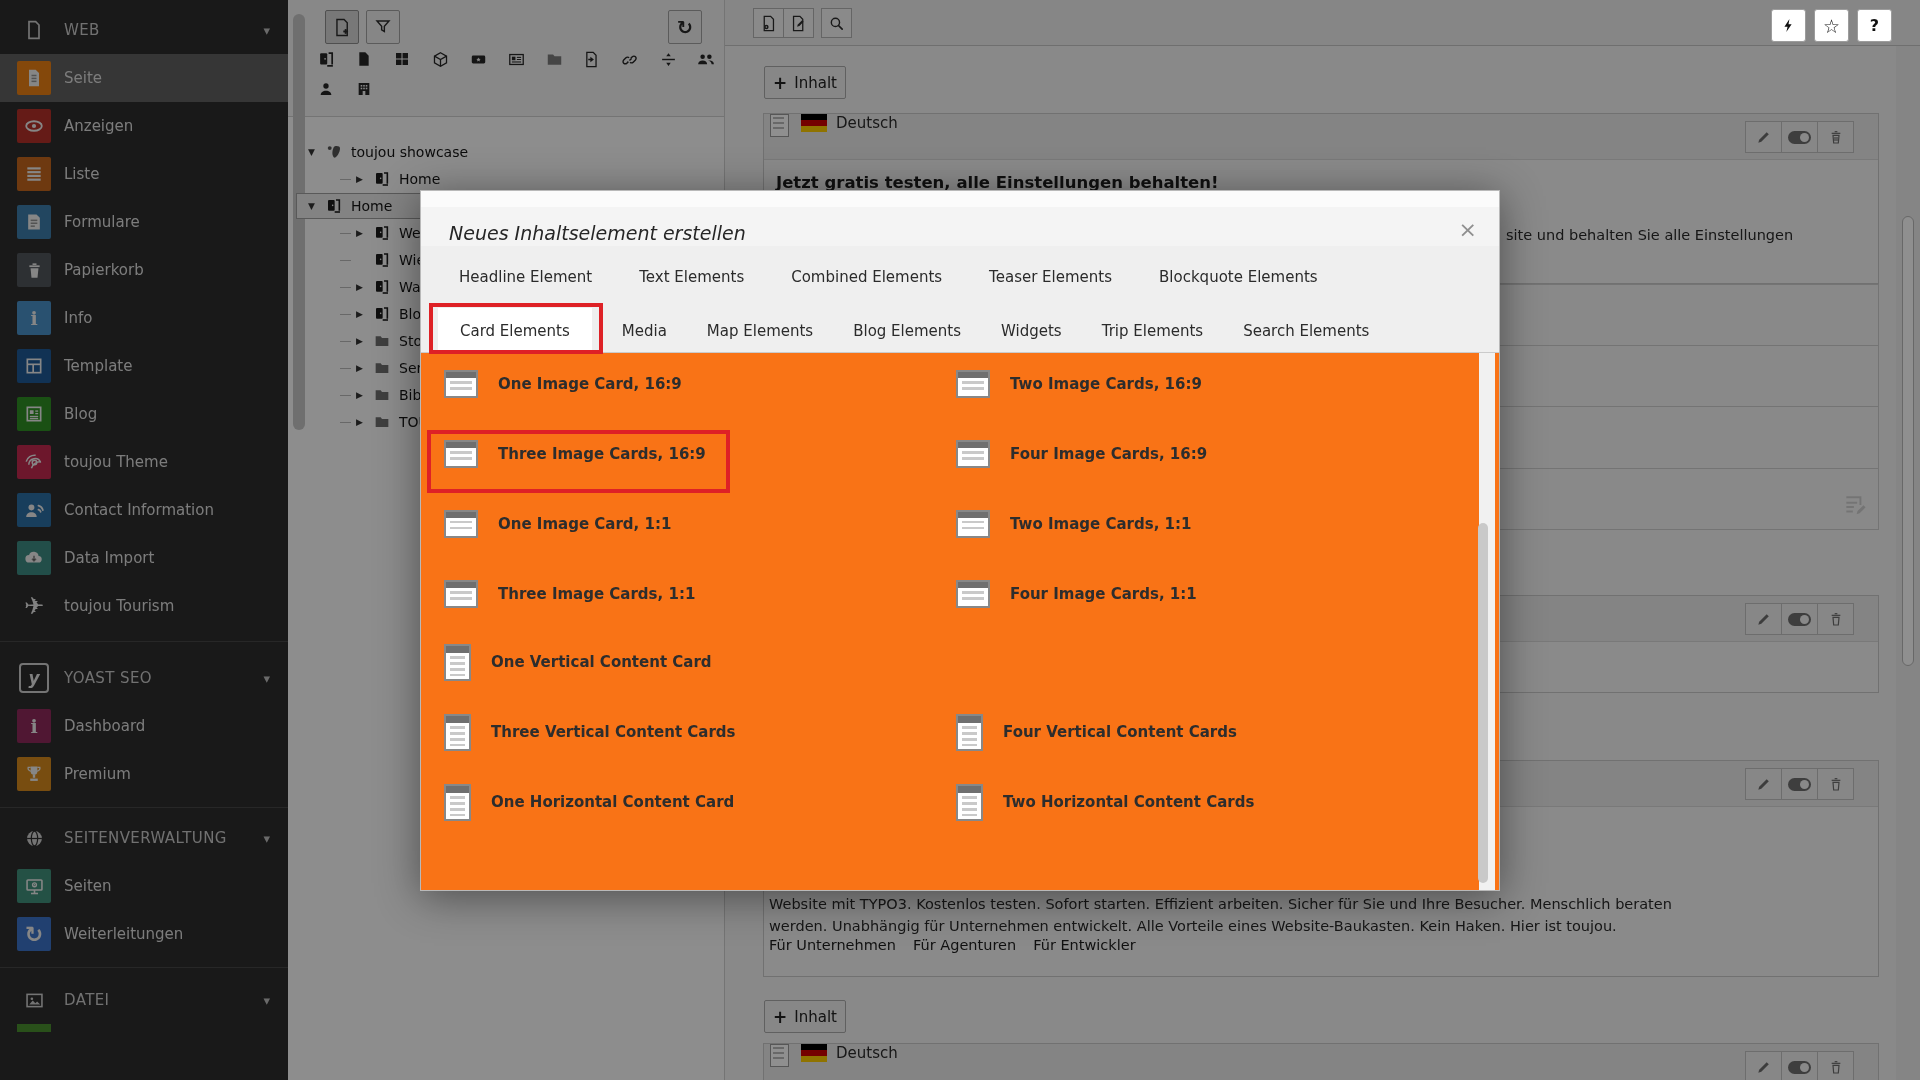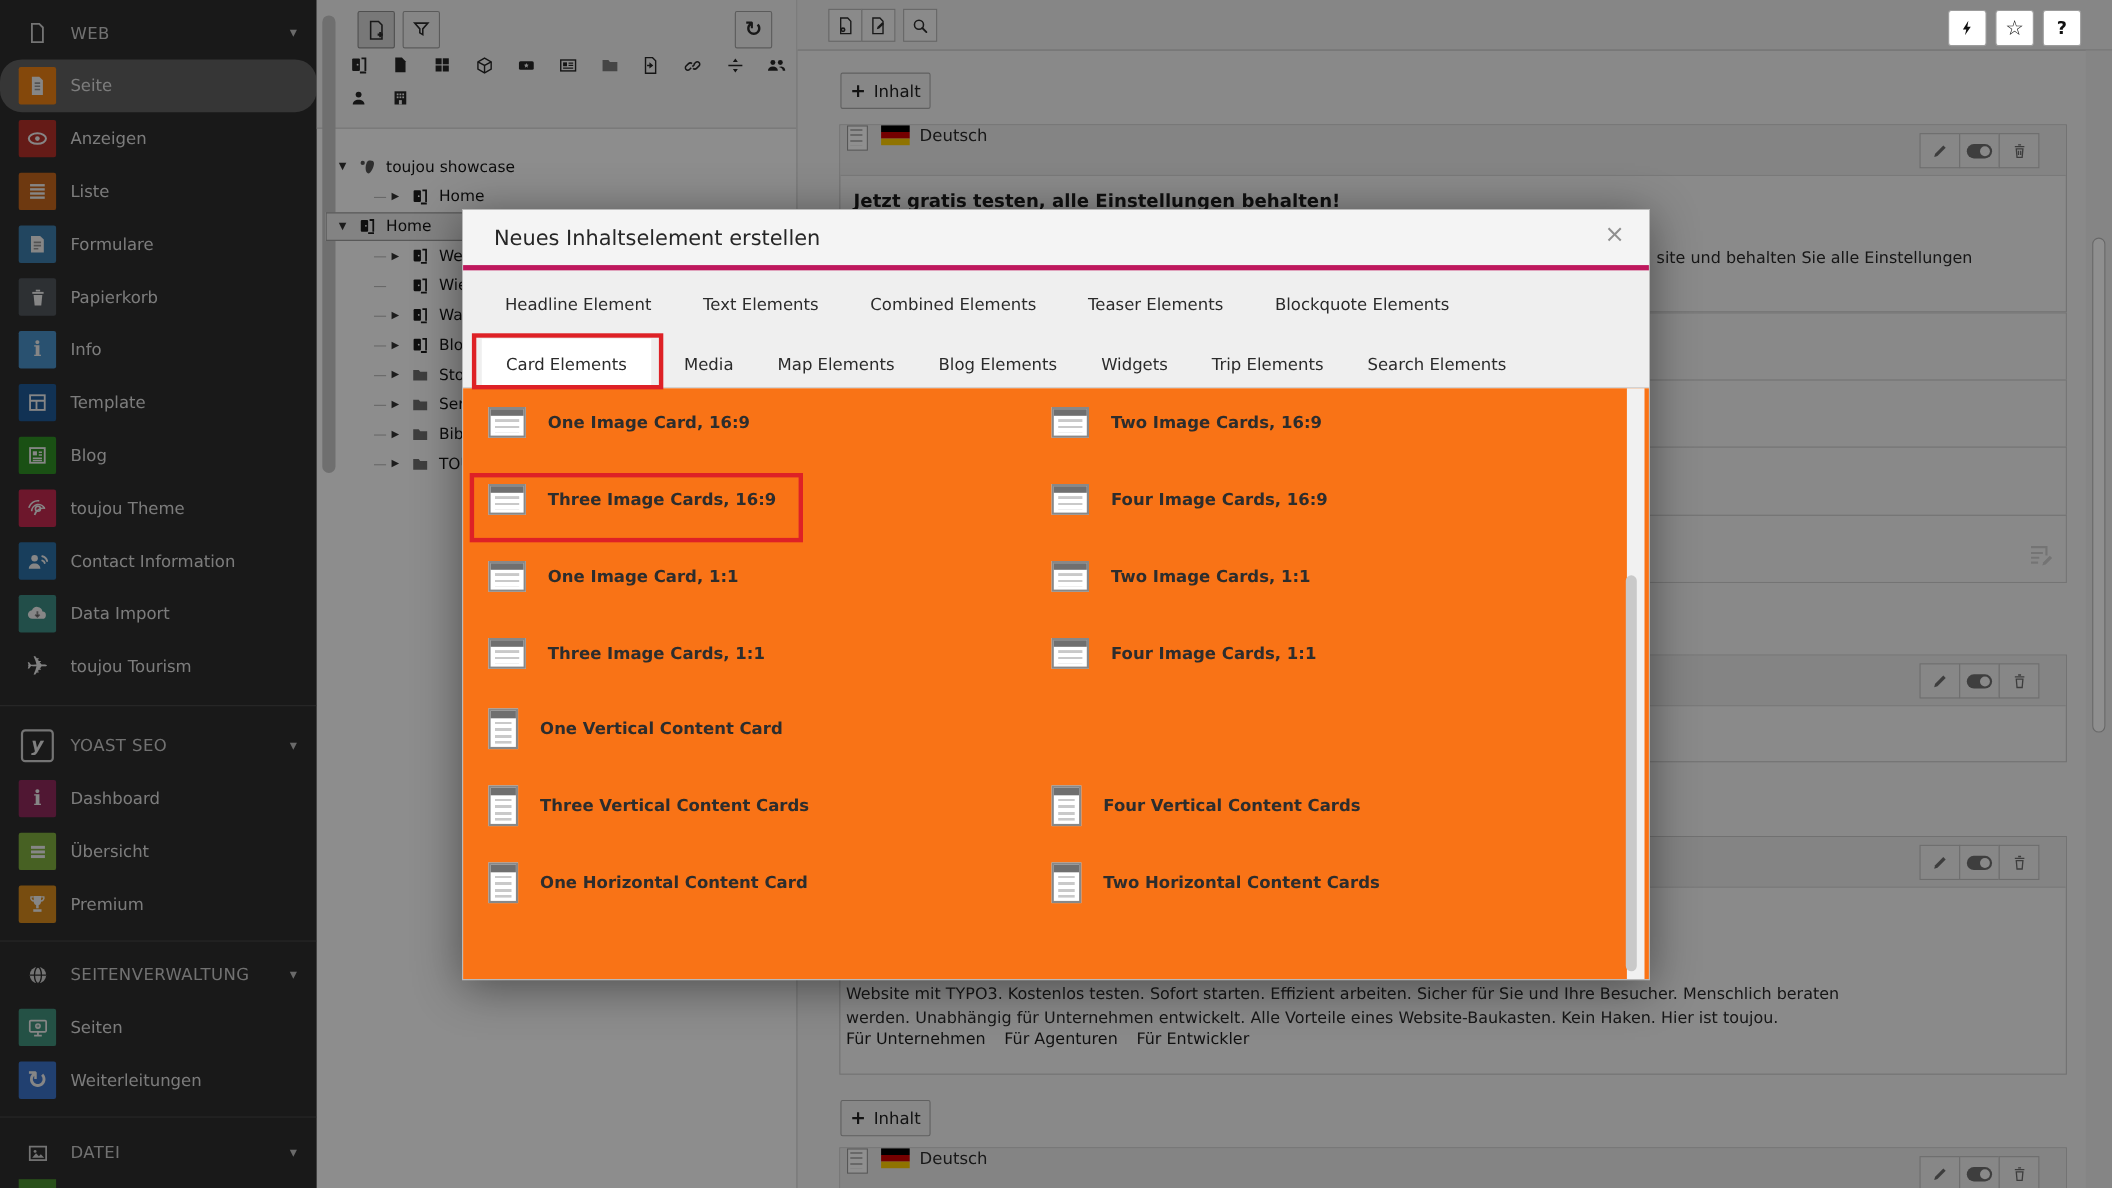--- a/index.html
+++ b/index.html
@@ -8,21 +8,21 @@
   .abs{position:absolute;}
 
   
   .sidebar{position:absolute;left:0;top:0;width:288px;height:1080px;background:#2d2d2d;padding-top:6px;box-sizing:border-box;}
   .sb-row{display:flex;align-items:center;height:48px;}
   .sb-ic{width:34px;height:34px;margin:0 13px 0 17px;border-radius:2px;display:flex;align-items:center;justify-content:center;color:#efefef;flex:none;}
   .sb-hic{background:transparent!important;color:#cfcfcf;}
   .sb-lb{font-size:15px;color:#dedede;white-space:nowrap;}
   .sb-hlb{font-size:15px;color:#c9c9c9;letter-spacing:.4px;}
   .sb-chev{margin-left:auto;margin-right:18px;color:#bdbdbd;font-size:13px;}
-  .sb-item.active{background:#616161;border-radius:20px;}
+  .sb-item.active{background:#616161;}
   .sb-div{height:1px;background:#474747;}
   .glyph-i{font-family:"DejaVu Serif","Liberation Serif",serif;font-weight:bold;font-size:19px;}
   .yoast-badge{width:26px;height:26px;border:2px solid #cfcfcf;border-radius:4px;display:flex;align-items:center;justify-content:center;
                font-size:17px;font-weight:bold;color:#e6e6e6;font-style:italic;}
 
   
   .tree{position:absolute;left:288px;top:0;width:436px;height:1080px;background:#fbfbfb;}
   .tree-toolbar{position:absolute;left:0;top:0;width:436px;height:117px;background:#f2f2f2;border-bottom:1px solid #cfcfcf;box-sizing:border-box;}
   .pbtn{position:absolute;width:34px;height:34px;border:1px solid #a2a2a2;background:#efefef;border-radius:2px;
         display:flex;align-items:center;justify-content:center;color:#2c2c2c;box-sizing:border-box;}
@@ -60,21 +60,21 @@
   .big-h{position:absolute;font-size:16.5px;font-weight:bold;color:#1d1d1d;}
   .body-txt{font-size:14.5px;line-height:22px;color:#2a2a2a;}
   .links-row{display:flex;gap:17px;margin-top:0;font-size:14.5px;color:#1e1e1e;}
   .gutter{position:absolute;right:0;top:46px;width:24px;bottom:0;background:#ededed;}
   .gthumb{position:absolute;right:6px;top:170px;width:12px;height:450px;border-radius:6px;background:#ffffff;border:1px solid #b9b9b9;box-sizing:border-box;}
 
   
   .overlay{position:absolute;inset:0;background:rgba(0,0,0,0.44);z-index:50;}
   .modal{position:absolute;left:420px;top:190px;width:1080px;height:701px;background:#fbfbfb;z-index:60;
          border:1px solid #b9b9b9;box-shadow:0 6px 40px rgba(0,0,0,.45);box-sizing:border-box;}
-  .m-head{position:absolute;left:0;top:0;right:0;height:55px;background:#f4f4f4;border-bottom:5px solid #be185d;box-sizing:border-box;}
+  .m-head{position:absolute;left:0;top:16px;right:0;height:55px;background:#f4f4f4;border-bottom:5px solid #be185d;box-sizing:border-box;font-style:italic;}
   .m-title{position:absolute;left:28px;top:15px;font-size:19px;color:#262626;}
   .m-close{position:absolute;right:22px;top:12px;font-size:22px;color:#8f8f8f;line-height:1;cursor:pointer;}
   .m-tabs{position:absolute;left:0;top:55px;right:0;height:107px;background:#efefef;border-bottom:1px solid #cbcbcb;box-sizing:border-box;}
   .trow1{position:absolute;left:38px;top:22px;display:flex;gap:47px;}
   .trow2{position:absolute;left:17px;top:62px;display:flex;align-items:center;gap:40px;height:45px;justify-content:space-between;}
   .mtab{font-size:15px;color:#2b2b2b;white-space:nowrap;}
   .mtab.active{background:#ffffff;height:45px;display:flex;align-items:center;padding:0 22px;margin-right:-10px;}
   .m-body{position:absolute;left:0;top:162px;right:0;bottom:0;background:#f97316;}
   .m-item{position:absolute;height:40px;display:flex;align-items:center;gap:20px;cursor:pointer;}
   .m-lb{font-size:15px;font-weight:bold;color:#2d2d2d;white-space:nowrap;}
@@ -244,30 +244,20 @@
       <span class="sb-hlb">YOAST SEO</span>
       <span class="sb-chev">▾</span>
     </div>
     <div class="sb-row sb-item">
       <span class="sb-ic" style="background:#8f2a5c">
           <span class="glyph-i">i</span>
         </span>
       <span class="sb-lb">Dashboard</span>
     </div>
     <div class="sb-row sb-item">
-      <span class="sb-ic" style="background:#7fae3f">
-        <svg width="19" height="19" viewBox="0 0 24 24" fill="currentColor">
-            <rect x="4" y="5" width="16" height="3.4"></rect>
-            <rect x="4" y="10.3" width="16" height="3.4"></rect>
-            <rect x="4" y="15.6" width="16" height="3.4"></rect>
-          </svg>
-      </span>
-      <span class="sb-lb">Übersicht</span>
-    </div>
-    <div class="sb-row sb-item">
       <span class="sb-ic" style="background:#d78a1e">
         <svg width="20" height="20" viewBox="0 0 24 24" fill="currentColor">
             <path d="M8 3h8v6a4 4 0 0 1-8 0z"></path>
             <path d="M8 4H5a3.5 3.5 0 0 0 3.5 4.5M16 4h3A3.5 3.5 0 0 1 15.5 8.5" fill="none" stroke="currentColor" stroke-width="1.6"></path>
             <rect x="10.6" y="12.5" width="2.8" height="4"></rect>
             <rect x="7.5" y="17.5" width="9" height="2.8"></rect>
           </svg>
       </span>
       <span class="sb-lb">Premium</span>
     </div>

